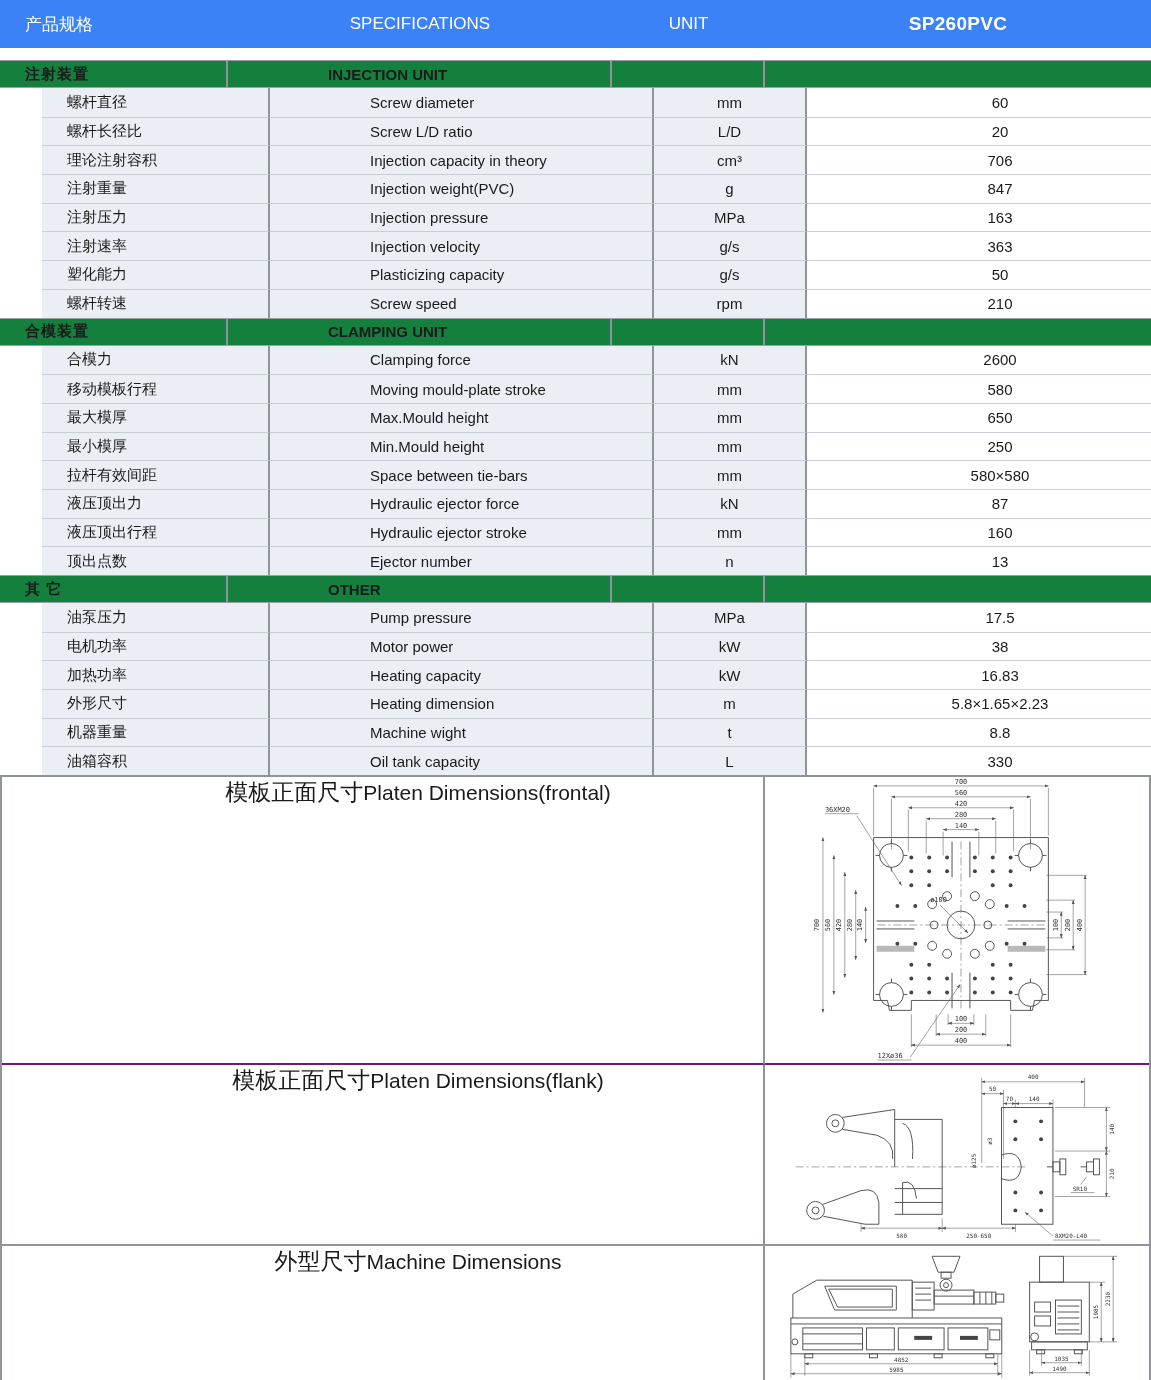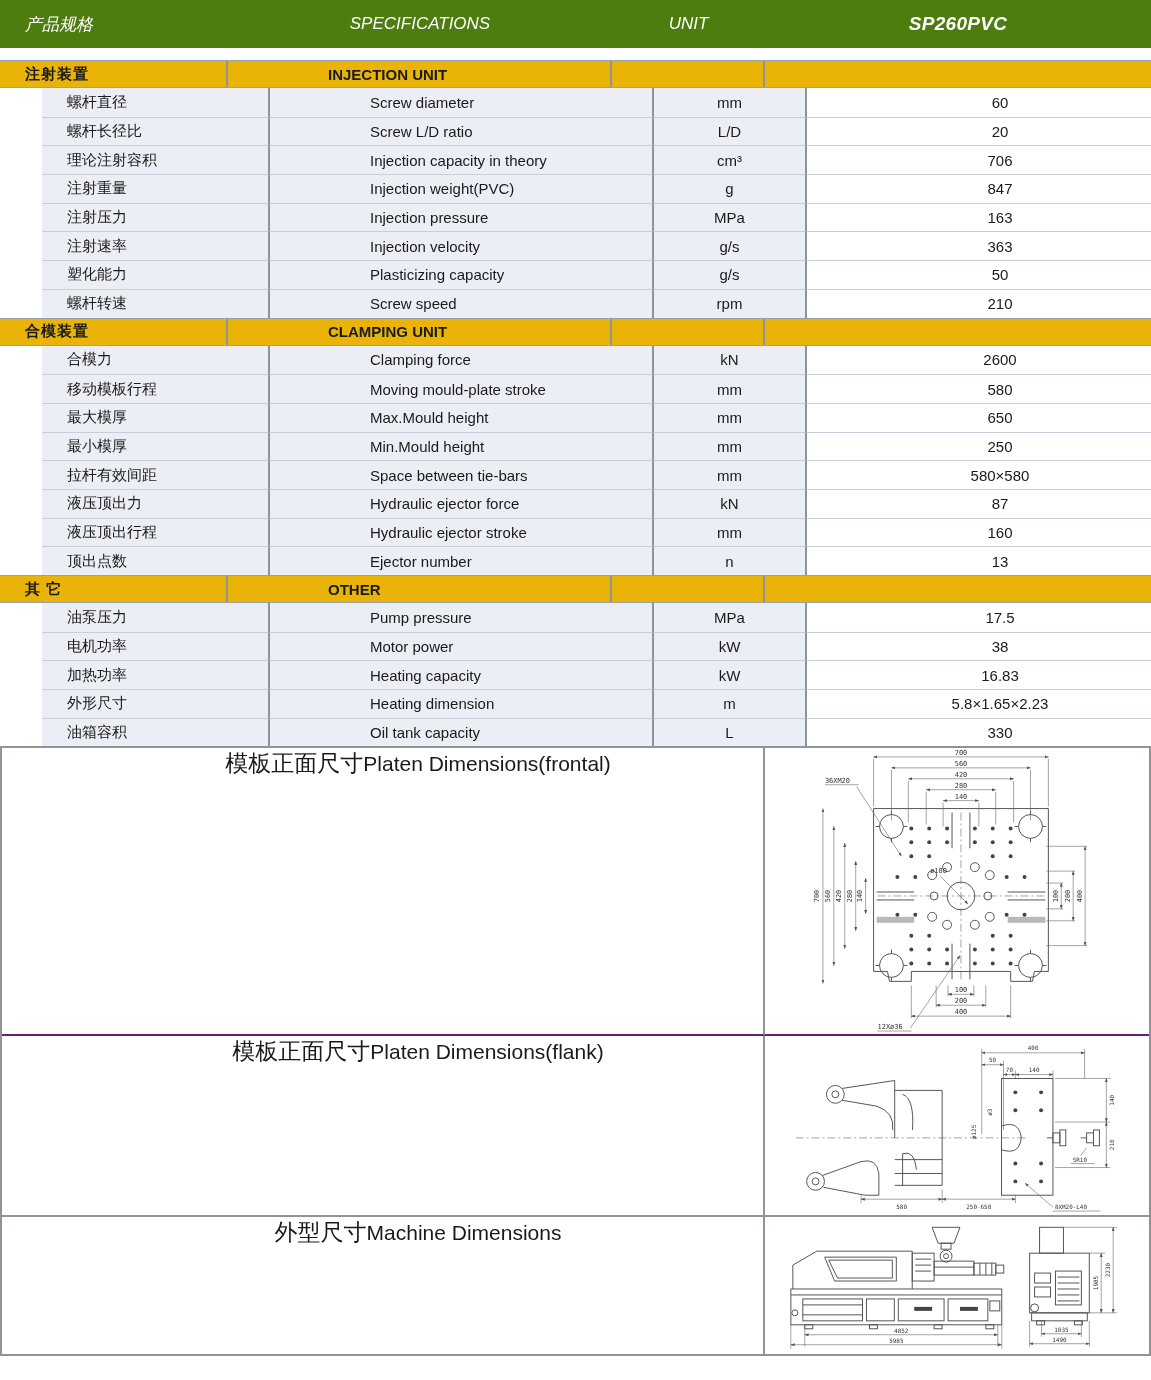--- a/index.html
+++ b/index.html
@@ -17,21 +17,21 @@
 
   
   .spec-table{margin-top:12px;}
   .trow{display:grid;grid-template-columns:228px 384px 153px 386px;align-items:stretch;}
   .trow > div{display:flex;align-items:center;}
   .cell-cn{padding-left:25px;font-size:15px;}
   .cell-en{padding-left:100px;font-size:15px;}
   .cell-unit,.cell-val{justify-content:center;font-size:15px;}
   .cell-cn,.cell-en,.cell-unit{border-right:2px solid #8f949b;}
 
-  .sec-row{height:26px;background:#eab308;border-top:1px solid #9aa0a8;border-bottom:1px solid #9aa0a8;}
+  .sec-row{height:26px;background:#15803d;border-top:1px solid #9aa0a8;border-bottom:1px solid #9aa0a8;}
   .sec-row .cell-cn,.sec-row .cell-en{font-weight:bold;}
   .sec-row .cell-cn{letter-spacing:1px;}
 
   .data-row{height:28.7px;padding-left:42px;}
   .data-row .cell-cn,.data-row .cell-en,.data-row .cell-unit{background:#eceef5;}
   .data-row .cell-val{background:#ffffff;}
   .data-row + .data-row > div{border-top:1px solid #c8cdd8;}
 
   
   .diagrams{border:2px solid #8f949b;border-top:none;height:606px;display:grid;
@@ -51,21 +51,21 @@
   .dotF{fill:#444;}
   .dimT{font-family:"DejaVu Sans Mono",monospace;font-size:7px;fill:#333;}
   .dimS{font-family:"DejaVu Sans Mono",monospace;font-size:6px;fill:#333;}
   .slotG{fill:#b9b9b9;}
 </style>
 </head>
 <body>
 
 <div class="sheet">
 
-  <div class="topbar" style="background: #4d7c0f; font-style: italic;">
+  <div class="topbar" style="background: #3b82f6;">
     <div class="c1">产品规格</div>
     <div class="c2">SPECIFICATIONS</div>
     <div class="c3">UNIT</div>
     <div class="c4">SP260PVC</div>
   </div>
 
   <div class="spec-table">
     <div>
     <div class="trow sec-row">
       <div class="cell-cn">注射装置</div>
@@ -221,20 +221,26 @@
       <div class="cell-val">16.83</div>
     </div>
 
     <div class="trow data-row">
       <div class="cell-cn">外形尺寸</div>
       <div class="cell-en">Heating dimension</div>
       <div class="cell-unit">m</div>
       <div class="cell-val">5.8×1.65×2.23</div>
     </div>
 
+    <div class="trow data-row">
+      <div class="cell-cn">机器重量</div>
+      <div class="cell-en">Machine wight</div>
+      <div class="cell-unit">t</div>
+      <div class="cell-val">8.8</div>
+    </div>
 
     <div class="trow data-row">
       <div class="cell-cn">油箱容积</div>
       <div class="cell-en">Oil tank capacity</div>
       <div class="cell-unit">L</div>
       <div class="cell-val">330</div>
     </div>
   </div>
   </div>
 

